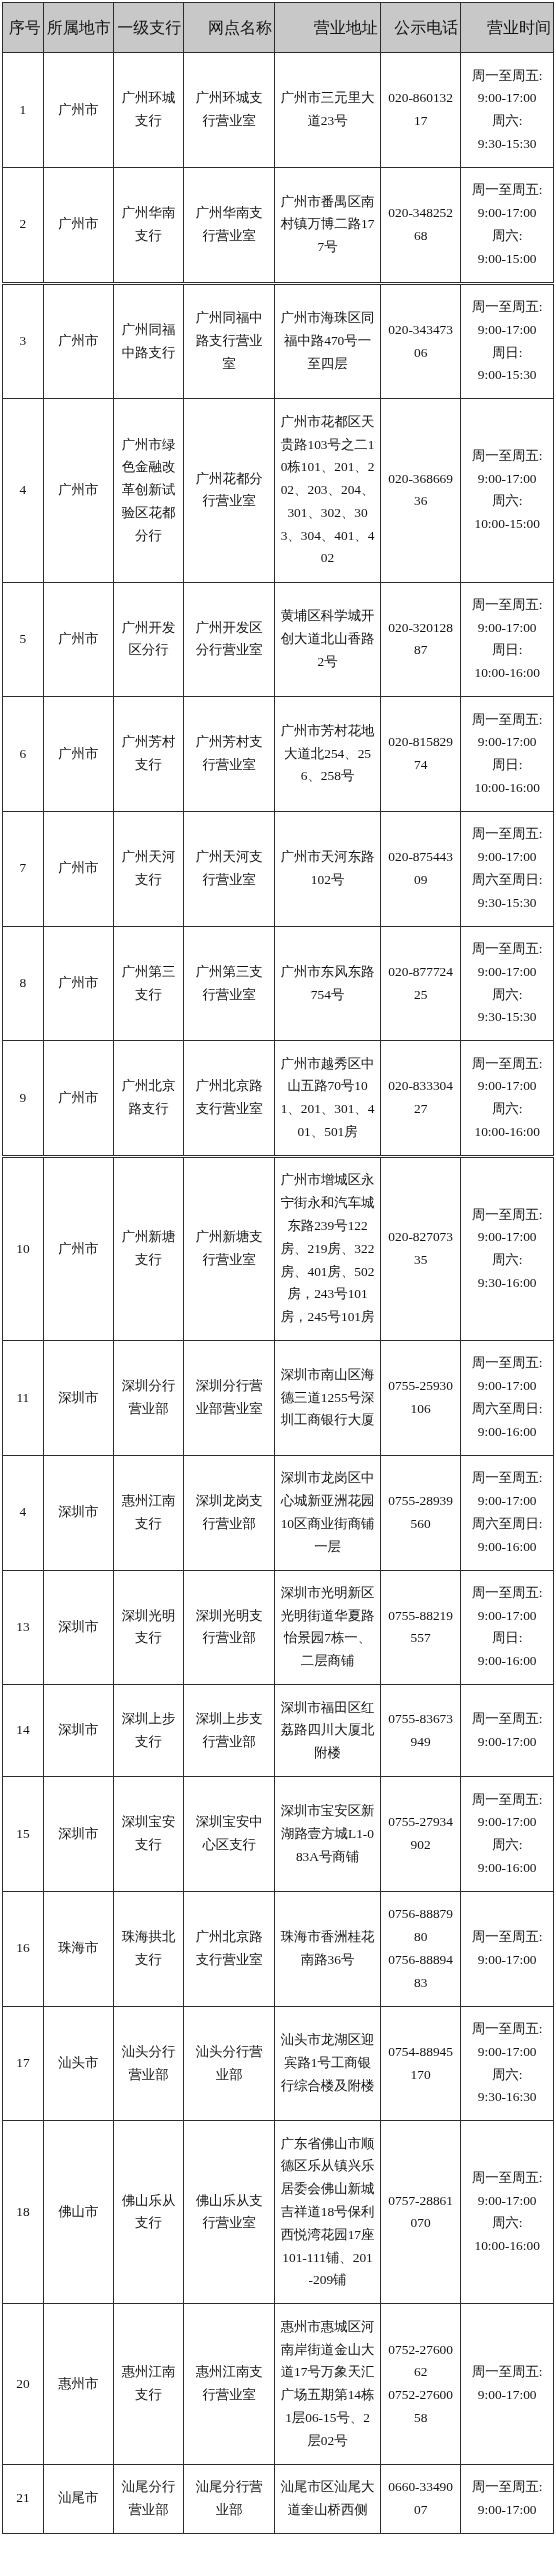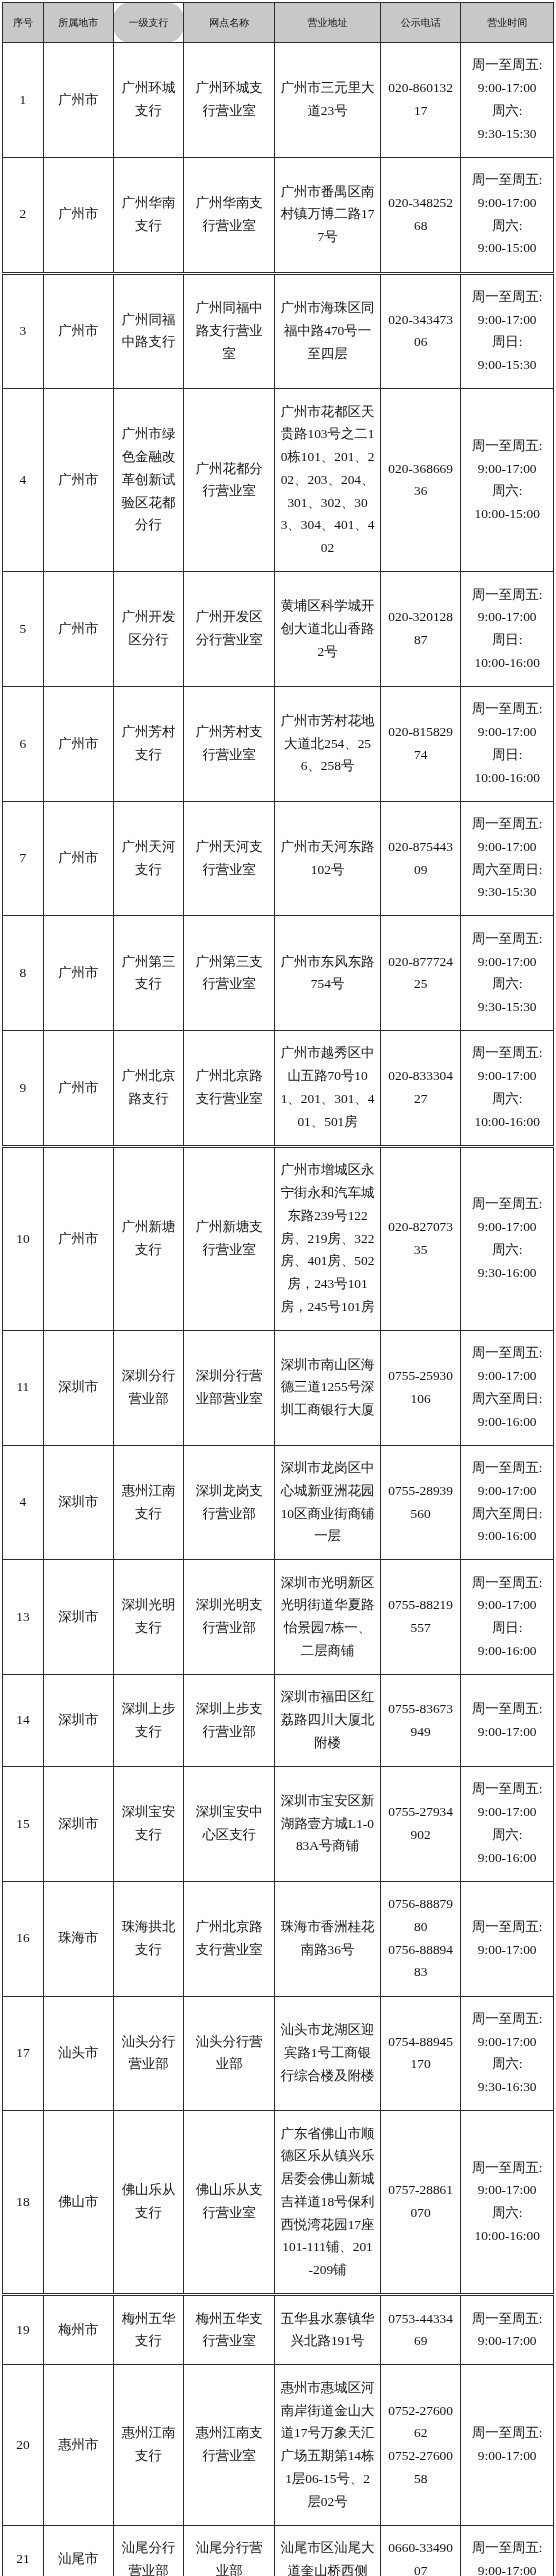--- a/index.html
+++ b/index.html
@@ -28,22 +28,23 @@
     text-align: center;
     vertical-align: middle;
     font-size: 13.4px;
     line-height: 1.7;
     padding: 11.3px 5.2px;
     font-weight: normal;
     box-sizing: border-box;
   }
   table.branch-table th {
     background: #c8c8c8;
-    font-size: 10px;
+    font-size: 16px;
     padding: 11.3px 2.1px;
+    text-align: right;
   }
   
   tr.thick-top > td {
     border-top: 3.6px double #2b2b2b;
   }
   td.cell-address {
     text-align: justify;
     word-break: break-all;
     padding-left: 7.2px;
     padding-right: 7.2px;
@@ -71,21 +72,21 @@
       <col style="width:12.8%">
       <col style="width:16.5%">
       <col style="width:19.2%">
       <col style="width:14.6%">
       <col style="width:16.8%">
     </colgroup>
     <thead>
       <tr id="header-row">
           <th style="background: rgb(200, 200, 200);">序号</th>
           <th style="background: rgb(200, 200, 200);">所属地市</th>
-          <th style="background: rgb(200, 200, 200); border-radius: 18px;">一级支行</th>
+          <th style="background: rgb(200, 200, 200);">一级支行</th>
           <th style="background: rgb(200, 200, 200); margin-top: 41px;">网点名称</th>
           <th style="background: rgb(200, 200, 200);">营业地址</th>
           <th style="background: rgb(200, 200, 200);">公示电话</th>
           <th style="background: rgb(200, 200, 200);">营业时间</th>
         </tr>
     </thead>
     <tbody id="table-body">
         <tr>
           <td class="cell-no">1</td>
           <td class="cell-city">广州市</td>
@@ -292,30 +293,20 @@
           <td class="cell-city">佛山市</td>
           <td class="cell-branch">佛山乐从支行</td>
           <td class="cell-outlet">佛山乐从支行营业室</td>
           <td class="cell-address">广东省佛山市顺德区乐从镇兴乐居委会佛山新城吉祥道18号保利西悦湾花园17座101-111铺、201-209铺</td>
           <td class="cell-phone">0757-28861070</td>
           <td class="cell-hours">周一至周五:
 9:00-17:00
 周六:
 10:00-16:00</td>
         </tr>
-        <tr class="thick-top">
-          <td class="cell-no">19</td>
-          <td class="cell-city">梅州市</td>
-          <td class="cell-branch">梅州五华支行</td>
-          <td class="cell-outlet">梅州五华支行营业室</td>
-          <td class="cell-address">五华县水寨镇华兴北路191号</td>
-          <td class="cell-phone">0753-4433469</td>
-          <td class="cell-hours">周一至周五:
-9:00-17:00</td>
-        </tr>
         <tr>
           <td class="cell-no">20</td>
           <td class="cell-city">惠州市</td>
           <td class="cell-branch">惠州江南支行</td>
           <td class="cell-outlet">惠州江南支行营业室</td>
           <td class="cell-address">惠州市惠城区河南岸街道金山大道17号万象天汇广场五期第14栋1层06-15号、2层02号</td>
           <td class="cell-phone">0752-2760062
 0752-2760058</td>
           <td class="cell-hours">周一至周五:
 9:00-17:00</td>

